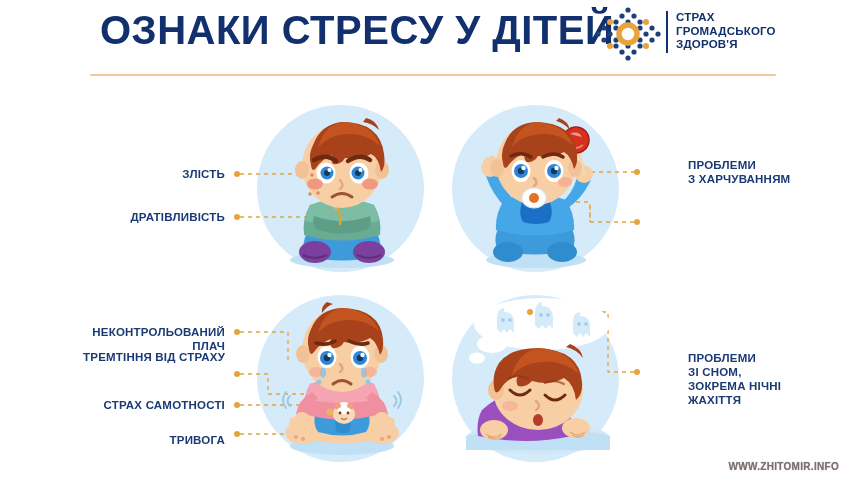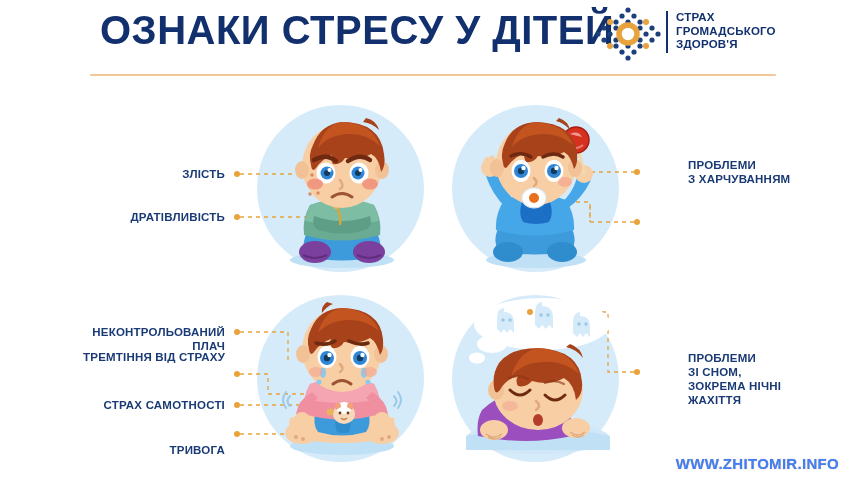--- a/index.html
+++ b/index.html
@@ -61,21 +61,21 @@
   
   .conn{position:absolute;left:0;top:0;width:859px;height:484px;pointer-events:none;}
 
   
   .art{position:absolute;}
   .art svg{display:block;}
 
   
   .watermark{
     position:absolute;right:20px;bottom:12px;
-    color:#3b82f6;font-size:15px;font-weight:bold;letter-spacing:.3px;
+    color:#737373;font-size:10px;font-weight:bold;letter-spacing:.3px;
     text-shadow:0 0 1px rgba(168,28,24,.5);
   }
 </style>
 </head>
 <body>
 
 <div class="stage">
 
   <div class="header">
     <div class="title">ОЗНАКИ СТРЕСУ У ДІТЕЙ</div>
@@ -405,21 +405,21 @@
   <div class="lab r" style="left:45px;top:325px;width:180px;">НЕКОНТРОЛЬОВАНИЙ
 ПЛАЧ</div>
   <div class="dot" style="left:234px;top:329px;"></div>
 
   <div class="lab r" style="left:45px;top:350px;width:180px;">ТРЕМТІННЯ ВІД СТРАХУ</div>
   <div class="dot" style="left:234px;top:371px;"></div>
 
   <div class="lab r" style="left:45px;top:398px;width:180px;">СТРАХ САМОТНОСТІ</div>
   <div class="dot" style="left:234px;top:402px;"></div>
 
-  <div class="lab r" style="left:45px;top:443px;width:180px;">ТРИВОГА</div>
+  <div class="lab r" style="left:45px;top:433px;width:180px;">ТРИВОГА</div>
   <div class="dot" style="left:234px;top:431px;"></div>
 
   <div class="lab l" style="left:648px;top:351px;width:200px;">ПРОБЛЕМИ
 ЗІ СНОМ,
 ЗОКРЕМА НІЧНІ
 ЖАХІТТЯ</div>
   <div class="dot" style="left:634px;top:369px;"></div>
   <div class="dot" style="left:527px;top:309px;"></div>
 
   <div class="watermark">WWW.ZHITOMIR.INFO</div>

